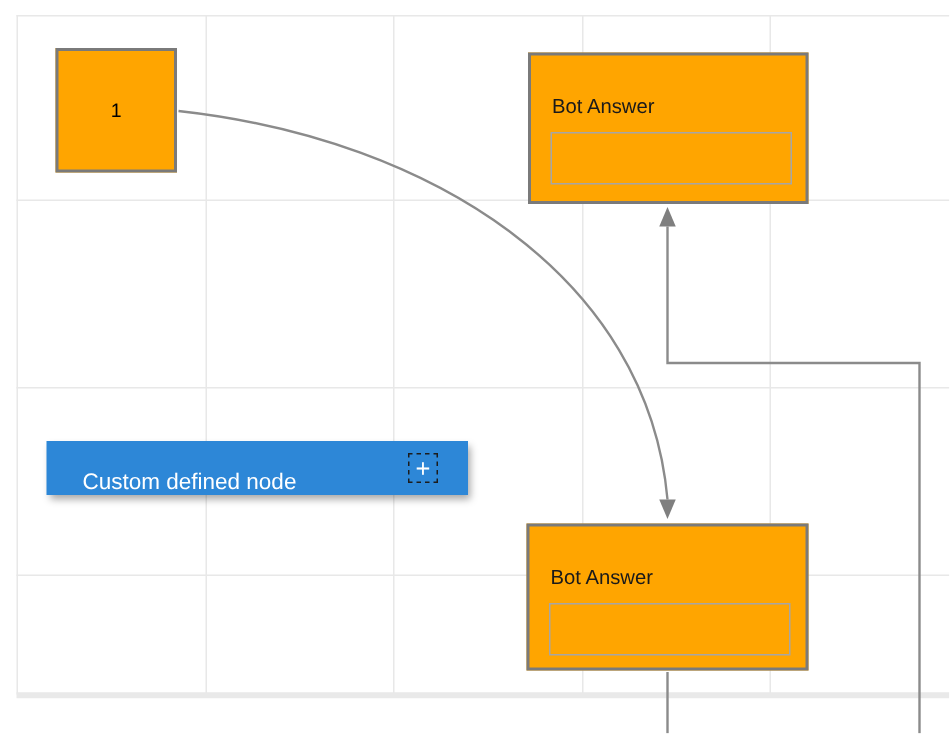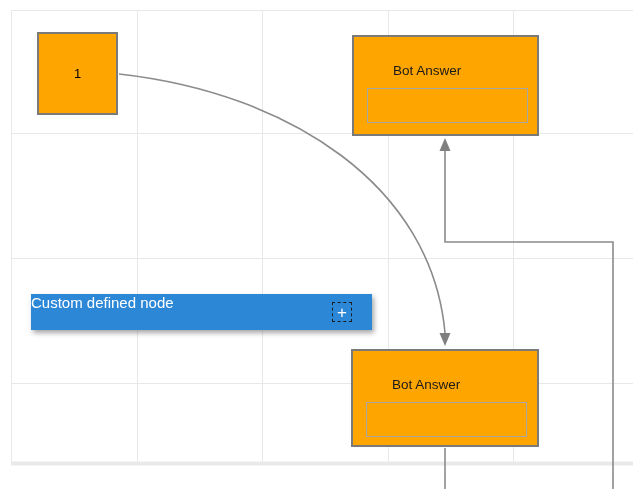--- a/index.html
+++ b/index.html
@@ -43,35 +43,36 @@
   .node-square {
     left: 37px; top: 32px; width: 81px; height: 83px;
     display: flex; align-items: center; justify-content: center;
     font-size: 13px; color: #000;
   }
   .node-bot { color: var(--label_text); }
   .node-bot-top { left: 352px; top: 35px; width: 187px; height: 101px; }
   .node-bot-bottom { left: 351px; top: 349px; width: 188px; height: 98px; }
   .bot-title {
     position: absolute; left: 14px; top: 26px;
-    font-size: 13.5px; color: var(--label_text); white-space: nowrap; margin-left: 25px;
+    font-size: 13.5px; color: var(--label_text); white-space: nowrap;
   }
   .bot-input {
     position: absolute; left: 13px; top: 51px;
     width: 161px; height: 35px;
     border: 1px solid var(--inner_border);
     background: transparent;
   }
 
   .node-custom {
     position: absolute;
-    left: 31px; top: 294px; width: 341px; height: 36px;
+    left: 31px; top: 294px; width: 281px; height: 36px;
     background: var(--custom_fill);
     color: var(--custom_text);
-    display: flex; align-items: flex-start;
+    display: flex; align-items: flex-end;
+    padding-left: 24px;
     font-size: 15px;
     box-shadow: 2px 3px 5px rgba(0,0,0,0.35);
   }
   .add-port {
     position: absolute;
     right: 20px; top: 50%;
     transform: translateY(-50%);
     width: 20px; height: 20px;
     border: 1px dashed #1c1c1c;
     display: flex; align-items: center; justify-content: center;

